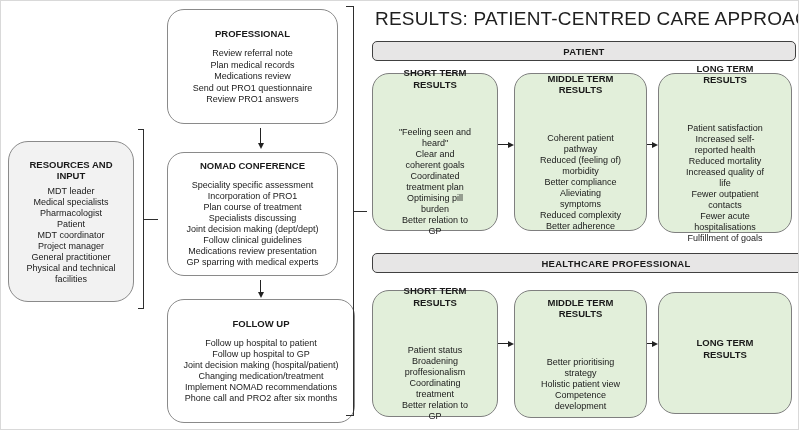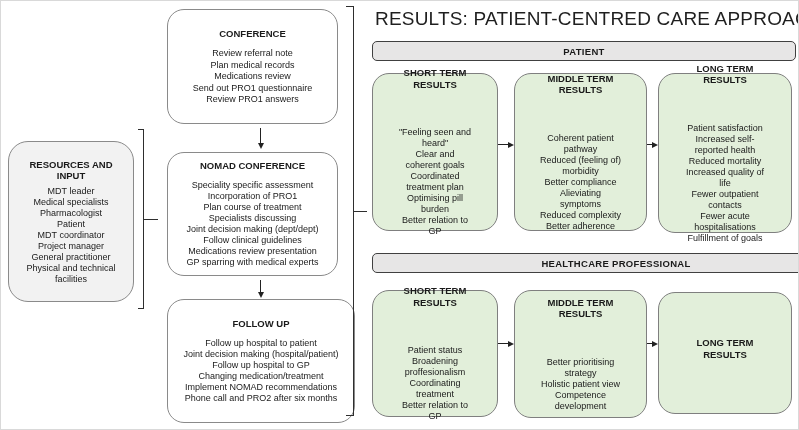--- a/index.html
+++ b/index.html
@@ -68,21 +68,21 @@
   </div>
 
   <div class="brace" style="left:137px; top:128px; width:6px; height:180px;">
     <span class="v"></span>
     <span class="t"></span>
     <span class="b"></span>
     <span class="nub" style="width:14px;"></span>
   </div>
 
   <div class="rbox white" style="left:166px; top:8px; width:171px; height:115px;">
-    <div class="box-title">CONFERENCE</div>
+    <div class="box-title">PROFESSIONAL</div>
     <div class="box-items" style="line-height:11.5px;">
         <div class="li-line">Review referral note</div>
         <div class="li-line">Plan medical records</div>
         <div class="li-line">Medications review</div>
         <div class="li-line">Send out PRO1 questionnaire</div>
         <div class="li-line">Review PRO1 answers</div>
       </div>
   </div>
 
   <div class="arrow-down" style="left:255px; top:127px; height:21px;">
@@ -106,22 +106,22 @@
 
   <div class="arrow-down" style="left:255px; top:279px; height:18px;">
     <span class="shaft"></span>
     <span class="head"></span>
   </div>
 
   <div class="rbox white" style="left:166px; top:298px; width:188px; height:124px;">
     <div class="box-title">FOLLOW UP</div>
     <div class="box-items">
         <div class="li-line">Follow up hospital to patient</div>
+        <div class="li-line">Follow up hospital to GP</div>
         <div class="li-line">Joint decision making (hospital/patient)</div>
-        <div class="li-line">Follow up hospital to GP</div>
         <div class="li-line">Changing medication/treatment</div>
         <div class="li-line">Implement NOMAD recommendations</div>
         <div class="li-line">Phone call and PRO2 after six months</div>
       </div>
   </div>
 
   <div class="brace" style="left:345px; top:5px; width:8px; height:410px;">
     <span class="v"></span>
     <span class="t"></span>
     <span class="b"></span>

